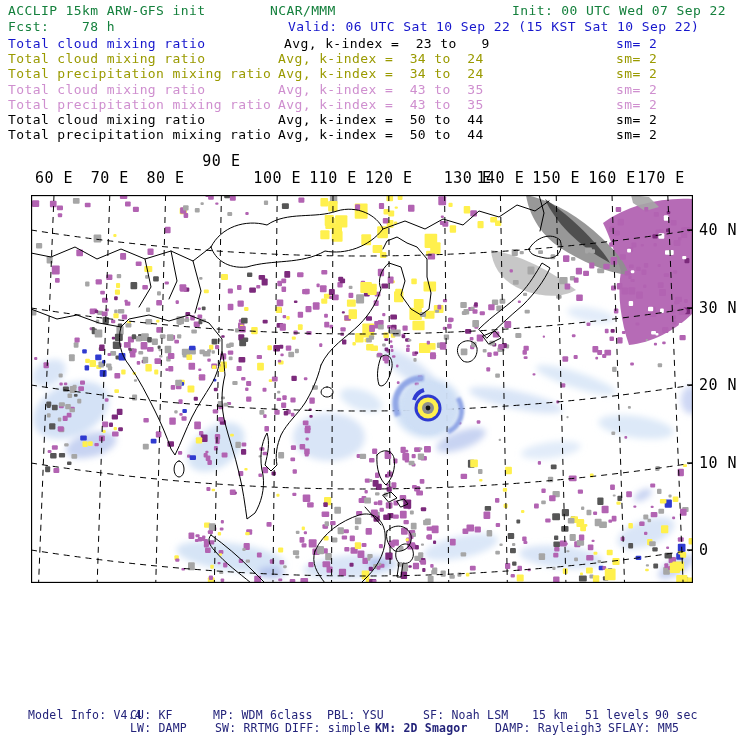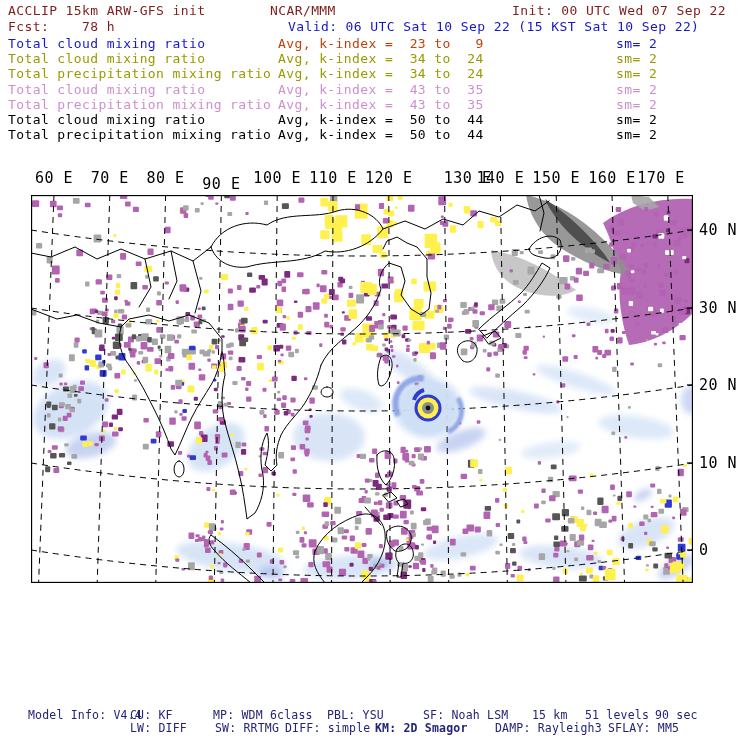--- a/index.html
+++ b/index.html
@@ -1,38 +1,38 @@
 <!DOCTYPE html>
 <html><head>
 <meta charset="utf-8">
 <style>
   html,body{margin:0;padding:0;background:#fff}
   body{width:740px;height:740px;font-family:"DejaVu Sans Mono","Liberation Mono",monospace}
   #page{position:relative;width:740px;height:740px;overflow:hidden;background:#fff}
-  .t{position:absolute;white-space:pre;font-size:13px;letter-spacing:.4px;color:#7f1d1d;line-height:14px}
+  .t{position:absolute;white-space:pre;font-size:13px;letter-spacing:.4px;color:#15803d;line-height:14px}
   .axis{position:absolute;white-space:pre;font-size:15px;letter-spacing:.5px;color:#000;line-height:14px}
   .ft{position:absolute;white-space:pre;font-size:11.5px;letter-spacing:.2px;line-height:13px}
   #map{position:absolute;left:31px;top:195px}
 </style>
 </head>
 <body>
 
 <div id="page">
 
   <div>
     <span class="t" style="left:8px;top:4px">ACCLIP 15km ARW-GFS init</span>
     <span class="t" style="left:270px;top:4px">NCAR/MMM</span>
     <span class="t" style="left:512px;top:4px">Init: 00 UTC Wed 07 Sep 22</span>
     <span class="t" style="left:8px;top:20px">Fcst:    78 h</span>
     <span class="t" style="left:288px;top:20px;color:#1616cc">Valid: 06 UTC Sat 10 Sep 22 (15 KST Sat 10 Sep 22)</span>
   </div>
 
   <div id="legend">
       <span class="t" style="left: 8px; top: 37px; color: rgb(22, 22, 204);">Total cloud mixing ratio</span>
-      <span class="t" style="left: 278px; top: 37px; color: #c2410c;">Avg, k-index =  23 to   9</span>
+      <span class="t" style="left: 284px; top: 37px; color: #000000;">Avg, k-index =  23 to   9</span>
       <span class="t" style="left: 616px; top: 37px; color: rgb(22, 22, 204);">sm= 2</span>
       <span class="t" style="left: 8px; top: 52.2px; color: rgb(154, 154, 0);">Total cloud mixing ratio</span>
       <span class="t" style="left: 278px; top: 52.2px; color: rgb(154, 154, 0);">Avg, k-index =  34 to  24</span>
       <span class="t" style="left: 616px; top: 52.2px; color: rgb(154, 154, 0);">sm= 2</span>
       <span class="t" style="left: 8px; top: 67.4px; color: rgb(154, 154, 0);">Total precipitation mixing ratio</span>
       <span class="t" style="left: 278px; top: 67.4px; color: rgb(154, 154, 0);">Avg, k-index =  34 to  24</span>
       <span class="t" style="left: 616px; top: 67.4px; color: rgb(154, 154, 0);">sm= 2</span>
       <span class="t" style="left: 8px; top: 82.6px; color: rgb(207, 143, 207);">Total cloud mixing ratio</span>
       <span class="t" style="left: 278px; top: 82.6px; color: rgb(207, 143, 207);">Avg, k-index =  43 to  35</span>
       <span class="t" style="left: 616px; top: 82.6px; color: rgb(207, 143, 207);">sm= 2</span>
@@ -44,21 +44,21 @@
       <span class="t" style="left: 616px; top: 113px; color: rgb(0, 0, 0);">sm= 2</span>
       <span class="t" style="left: 8px; top: 128.2px; color: rgb(0, 0, 0);">Total precipitation mixing ratio</span>
       <span class="t" style="left: 278px; top: 128.2px; color: rgb(0, 0, 0);">Avg, k-index =  50 to  44</span>
       <span class="t" style="left: 616px; top: 128.2px; color: rgb(0, 0, 0);">sm= 2</span>
     </div>
 
   <div id="axis-labels">
       <span class="axis" style="left: 54px; top: 171px; transform: translateX(-50%);">60 E</span>
       <span class="axis" style="left: 109.8px; top: 171px; transform: translateX(-50%);">70 E</span>
       <span class="axis" style="left: 165.6px; top: 171px; transform: translateX(-50%);">80 E</span>
-      <span class="axis" style="left: 221.4px; top: 177px; transform: translateX(-50%);">90 E</span>
+      <span class="axis" style="left: 221.4px; top: 154px; transform: translateX(-50%);">90 E</span>
       <span class="axis" style="left: 277.2px; top: 171px; transform: translateX(-50%);">100 E</span>
       <span class="axis" style="left: 333px; top: 171px; transform: translateX(-50%);">110 E</span>
       <span class="axis" style="left: 388.8px; top: 171px; transform: translateX(-50%);">120 E</span>
       <span class="axis" style="left: 444.6px; top: 171px; transform: translateX(-50%); margin-left: 23px;">130 E</span>
       <span class="axis" style="left: 500.4px; top: 171px; transform: translateX(-50%);">140 E</span>
       <span class="axis" style="left: 556.2px; top: 171px; transform: translateX(-50%);">150 E</span>
       <span class="axis" style="left: 612px; top: 171px; transform: translateX(-50%);">160 E</span>
       <span class="axis" style="left: 661px; top: 171px; transform: translateX(-50%);">170 E</span>
       <span class="axis" style="left: 699px; top: 223px;">40 N</span>
       <span class="axis" style="left: 699px; top: 301px;">30 N</span>
@@ -1314,21 +1314,21 @@
 
   <div>
     <span class="ft" style="left: 28px; top: 709px; color: rgb(35, 35, 122);">Model Info: V4.4</span>
     <span class="ft" style="left: 130px; top: 709px; color: rgb(35, 35, 122);">CU: KF</span>
     <span class="ft" style="left: 213px; top: 709px; color: rgb(35, 35, 122);">MP: WDM 6class</span>
     <span class="ft" style="left: 327px; top: 709px; color: rgb(35, 35, 122);">PBL: YSU</span>
     <span class="ft" style="left: 423px; top: 709px; color: rgb(35, 35, 122);">SF: Noah LSM</span>
     <span class="ft" style="left: 532px; top: 709px; color: rgb(35, 35, 122);">15 km</span>
     <span class="ft" style="left: 585px; top: 709px; color: rgb(35, 35, 122);">51 levels</span>
     <span class="ft" style="left: 655px; top: 709px; color: rgb(35, 35, 122);">90 sec</span>
-    <span class="ft" style="left: 130px; top: 722px; color: rgb(35, 35, 122);">LW: DIFF</span>
+    <span class="ft" style="left: 130px; top: 722px; color: rgb(35, 35, 122);">LW: DAMP</span>
     <span class="ft" style="left: 215px; top: 722px; color: rgb(35, 35, 122);">SW: RRTMG</span>
     <span class="ft" style="left: 285px; top: 722px; color: rgb(35, 35, 122);">DIFF: simple</span>
     <span class="ft" style="left: 375px; top: 722px; color: rgb(35, 35, 122); font-weight: bold;">KM: 2D Smagor</span>
     <span class="ft" style="left: 473px; top: 722px; color: rgb(35, 35, 122); padding-left: 22px;">DAMP: Rayleigh3</span>
     <span class="ft" style="left: 608px; top: 722px; color: rgb(35, 35, 122);">SFLAY: MM5</span>
   </div>
 
 </div>
 
 </body></html>

